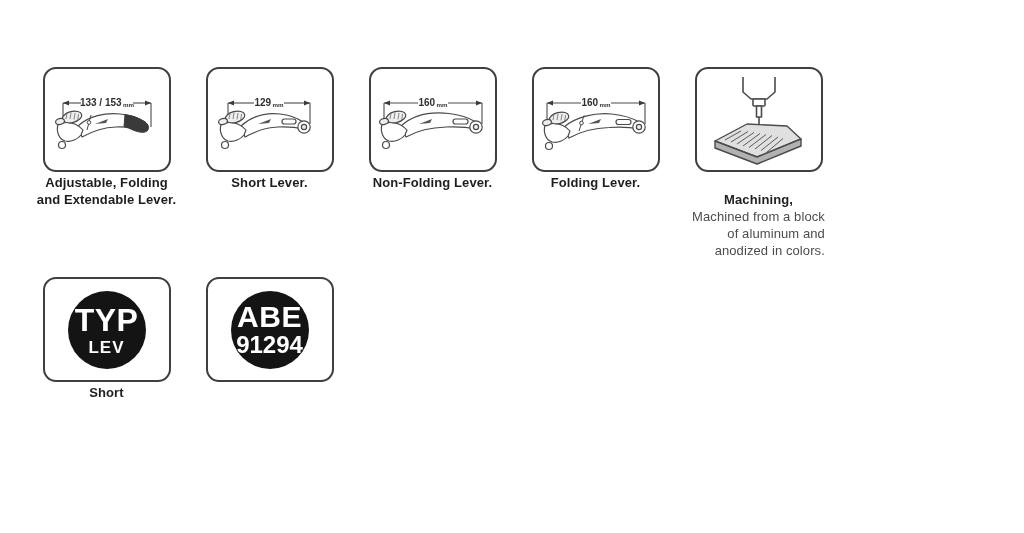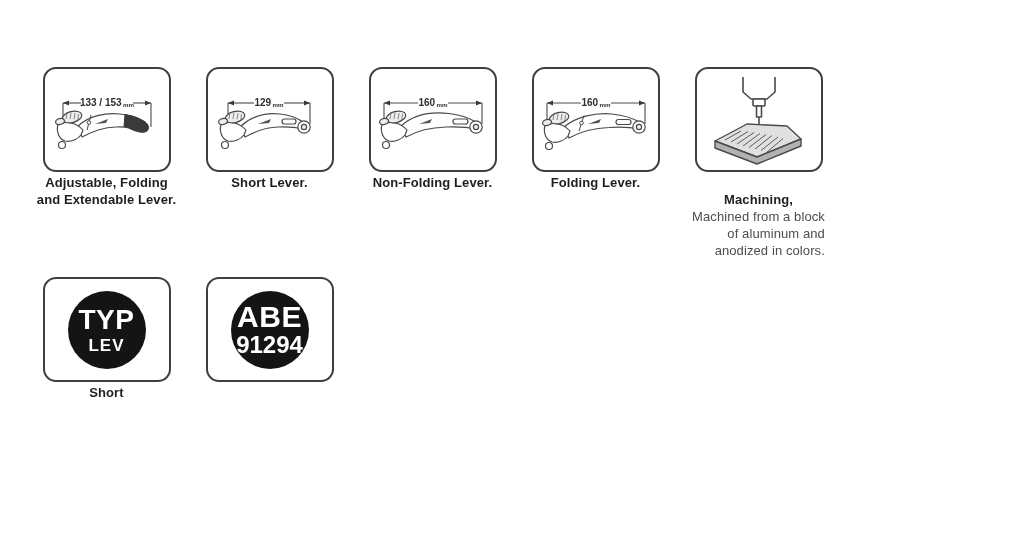--- a/index.html
+++ b/index.html
@@ -21,21 +21,21 @@
     font-size:13px;line-height:17px;font-weight:700;color:#1e1e1e;
     letter-spacing:.1px;
   }
   .caption .desc{font-weight:400;color:#4d4d4d;text-align:right;}
   .dim-text{font-family:"Liberation Sans", sans-serif;font-weight:600;fill:#2e2e2e;}
   .circle-badge{
     width:78px;height:78px;border-radius:50%;background:#141414;color:#ffffff;
     display:flex;flex-direction:column;align-items:center;justify-content:center;
     font-weight:800;line-height:1;
   }
-  .badge-l1-typ{font-size:28px;letter-spacing:.5px;}
+  .badge-l1-typ{font-size:32px;letter-spacing:.5px;}
   .badge-l2-typ{font-size:17px;margin-top:3px;letter-spacing:1px;}
   .badge-l1-abe{font-size:30px;letter-spacing:.5px;}
   .badge-l2-abe{font-size:24px;margin-top:1px;}
   .badge-l1-tuv{font-size:29px;letter-spacing:1px;}
   .weight-label{font-style:italic;font-weight:800;}
 </style>
 </head>
 <body>
 
 <div class="row row1">

